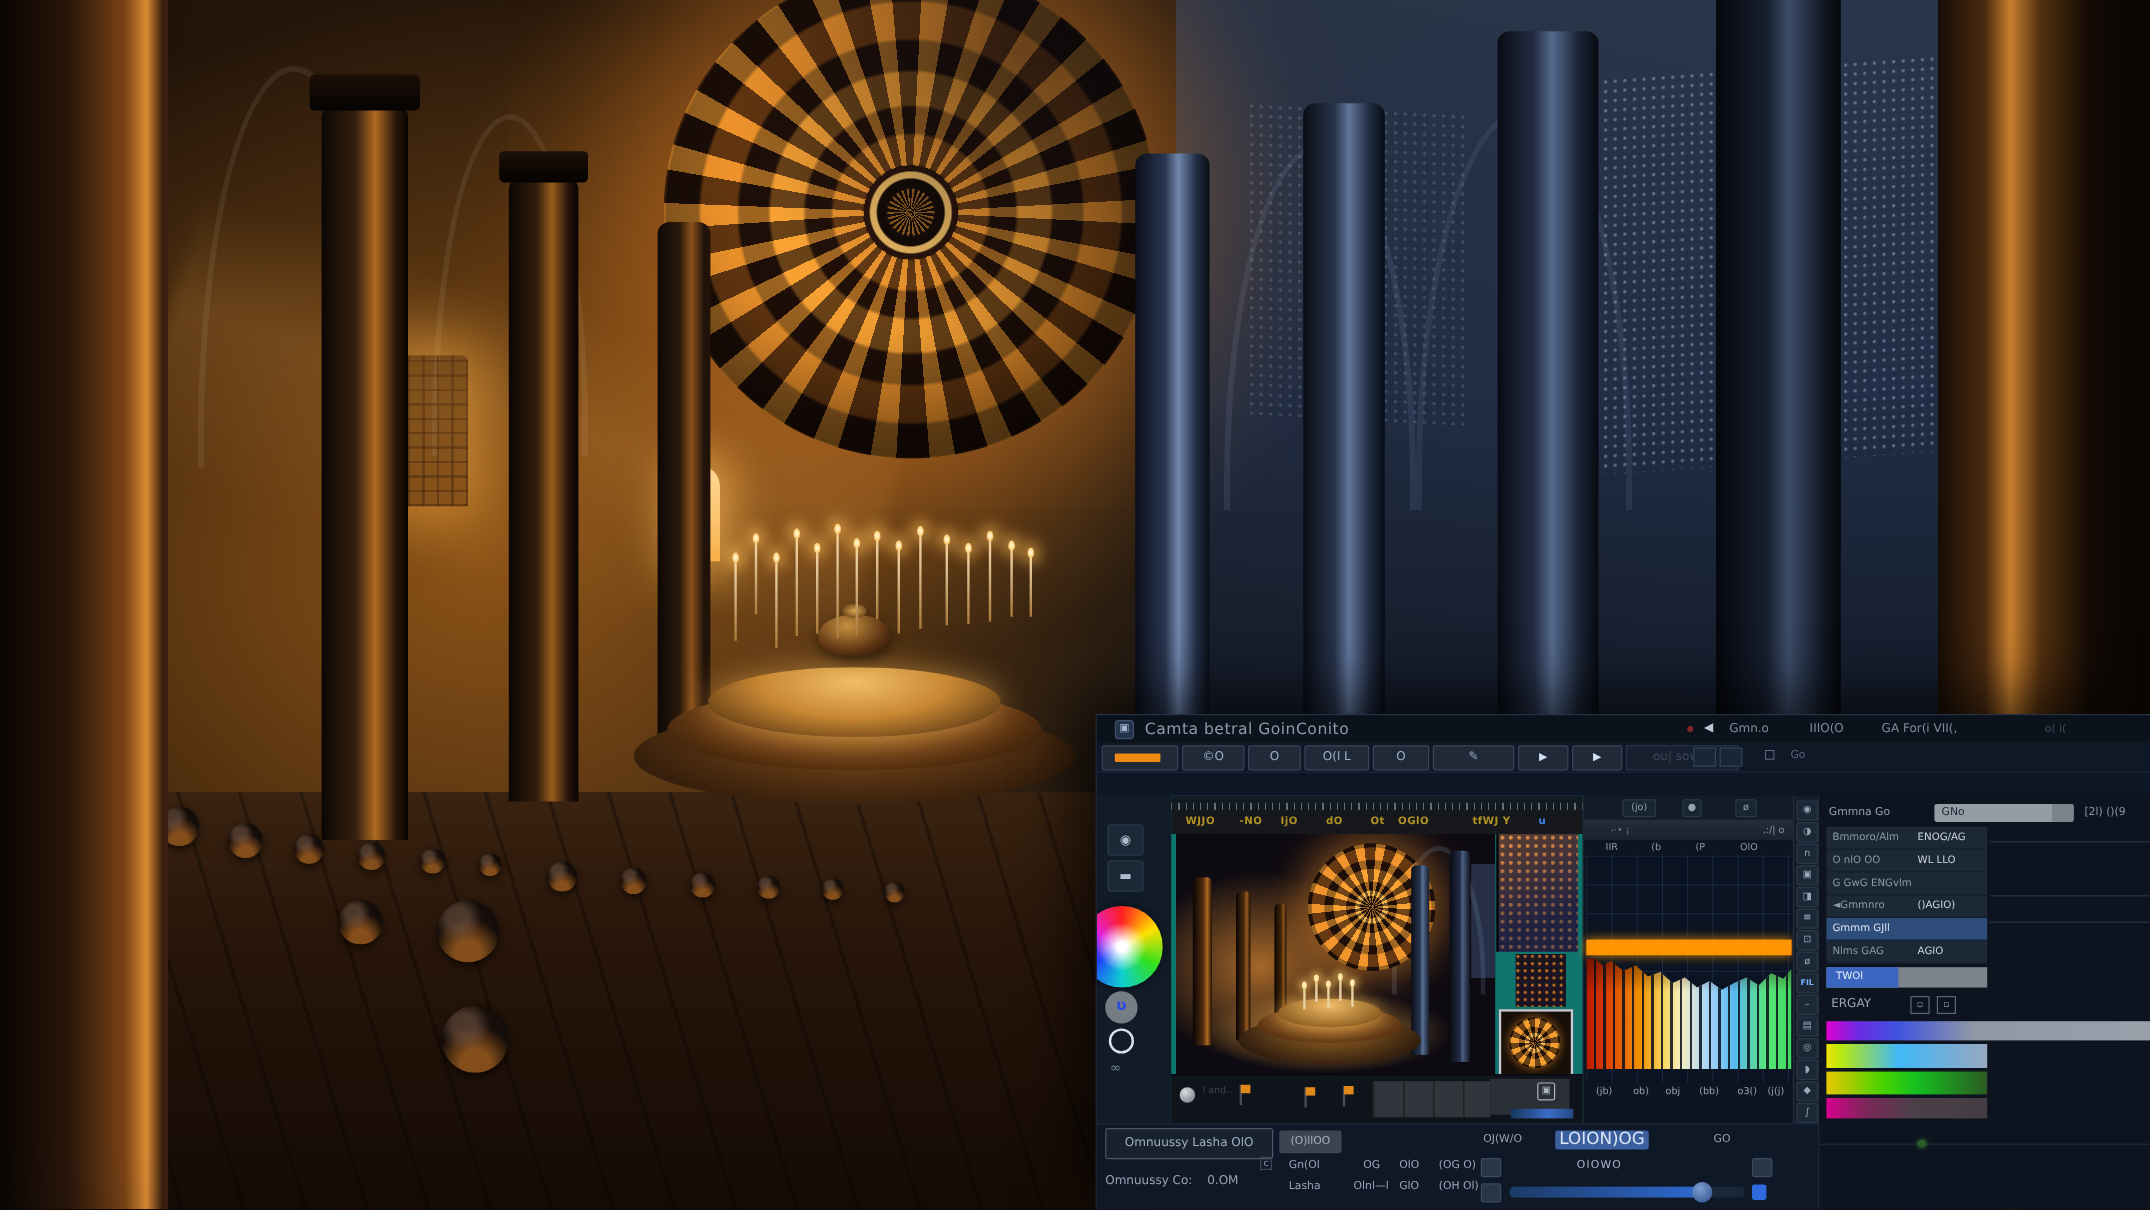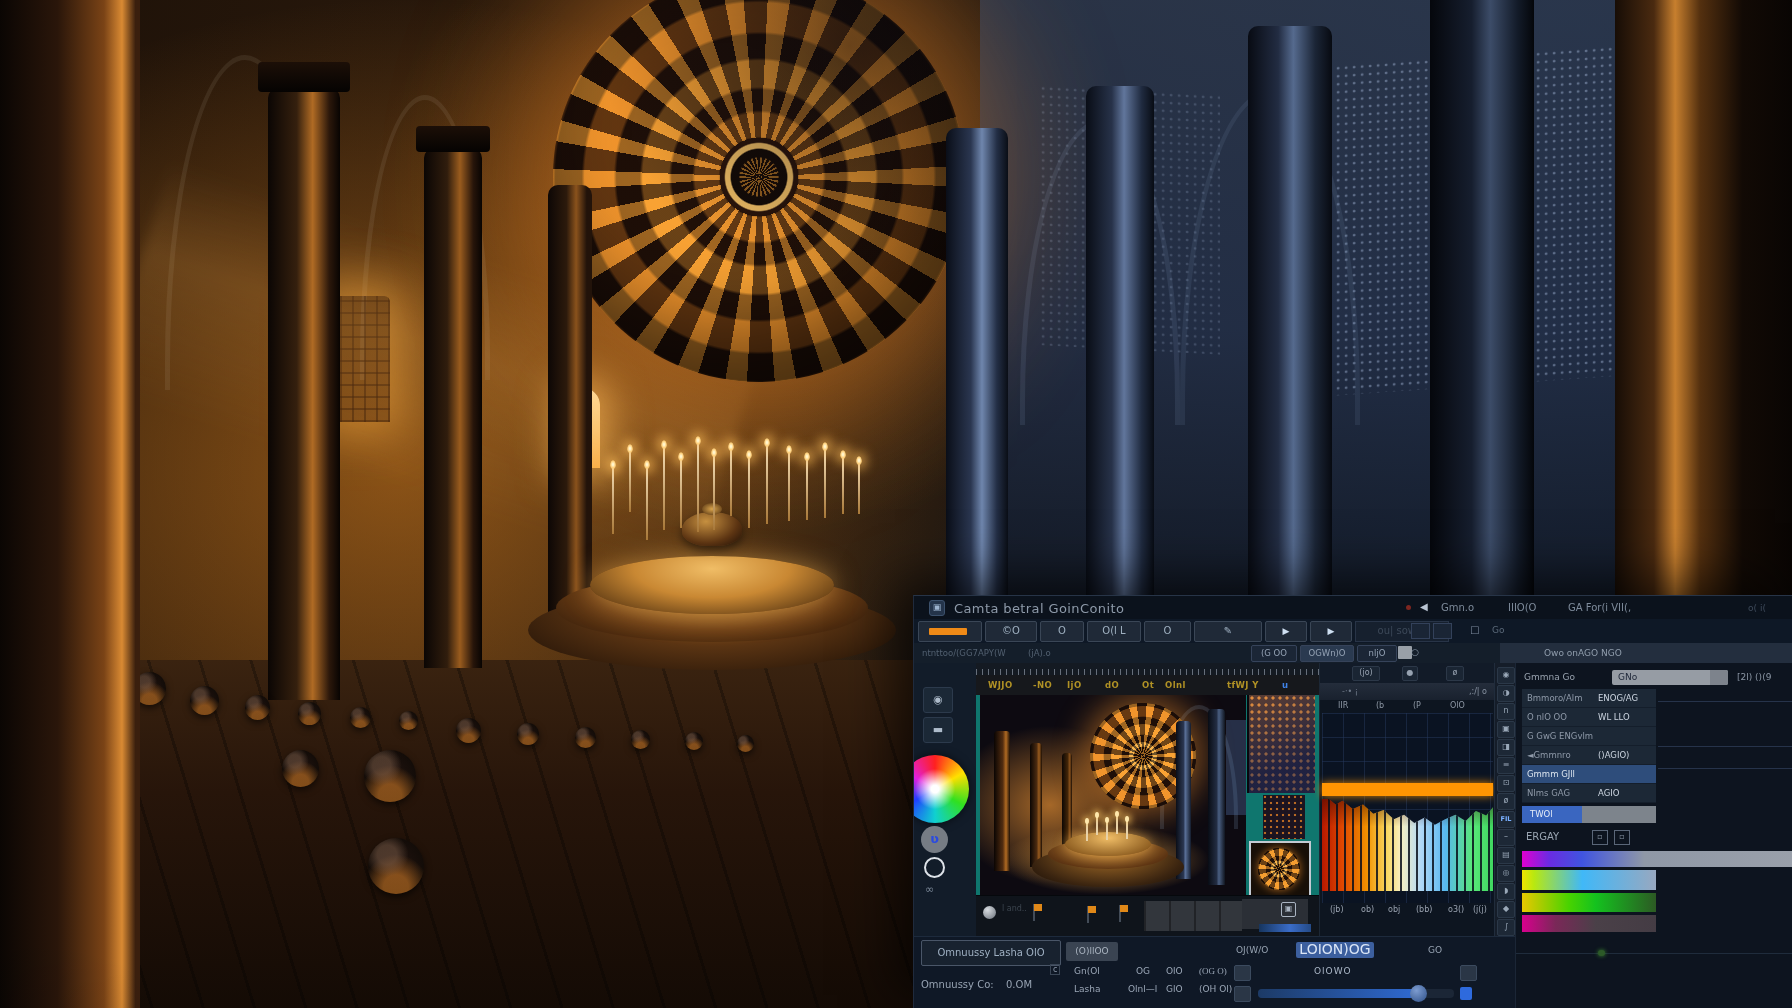--- a/index.html
+++ b/index.html
@@ -100,21 +100,21 @@
   .panel .abs{position:absolute;}
   .titlebar{left:0;top:0;width:879px;height:23px;background:#0b121c;border-bottom:1px solid #1a2433;}
   .tb-icon{left:15px;top:4px;width:14px;height:14px;background:#24344a;border:1px solid #3c516c;border-radius:3px;
     color:#9db4cf;font-size:9px;line-height:13px;text-align:center;}
   .tb-title{left:40px;top:5px;color:#8e9aa9;font-size:13px;letter-spacing:.4px;}
   .tb-dot{left:492px;top:9px;width:5px;height:5px;border-radius:50%;background:#7e2620;}
   .tb-back{left:506px;top:5px;color:#b9c4d2;font-size:10px;}
   .tb-m0{left:527px;top:6px;color:#7e8b9b;}
   .tb-m1{left:594px;top:6px;color:#7e8b9b;}
   .tb-m2{left:654px;top:6px;color:#7e8b9b;}
-  .tb-faint{left:790px;top:7px;color:#3e4a5a;font-size:9px;margin-left:44px;}
+  .tb-faint{left:790px;top:7px;color:#3e4a5a;font-size:9px;}
   .toolbar{left:0;top:23px;width:879px;height:24px;background:#0e1826;border-bottom:1px solid #1c2637;}
   .tbtn{position:absolute;top:2px;height:19px;background:#1f2937;border:1px solid #3a4656;border-radius:2px;
     color:#9fb0c0;text-align:center;line-height:18px;font-size:10px;}
   .tbtn.play{color:#cfe0f2;font-size:9px;}
   .orangebar{position:absolute;left:10px;top:6px;width:38px;height:7px;background:#ef8a17;border-radius:1px;}
   .tb-dis{left:441px;top:2px;width:92px;height:19px;background:#16202e;border:1px solid #28March;border:1px solid #283447;
     color:#3c4858;line-height:18px;text-align:center;}
   .ghostbox{position:absolute;top:4px;width:17px;height:14px;border:1px solid #33415a;background:#1a2535;}
   .tb-frame{left:556px;top:5px;color:#7c8a9c;font-size:10px;}
   .tb-end{left:578px;top:6px;color:#5a6878;font-size:9px;}
@@ -379,53 +379,41 @@
       <div class="tbtn" style="left:280px;width:66px;">✎</div>
       <div class="tbtn play" style="left:351px;width:40px;">▶</div>
       <div class="tbtn play" style="left:396px;width:40px;">▶</div>
       <div class="abs tb-dis">ou| sownr</div>
       <div class="ghostbox" style="left:497px;"></div>
       <div class="ghostbox" style="left:519px;"></div>
       <span class="abs tb-frame">□</span>
       <span class="abs tb-end">Go</span>
     </div>
 
-    <div class="abs row2">
-      <span class="abs r2-l1">ntnttoo/(GG7APY(W</span>
-      <span class="abs r2-l2">(jA).o</span>
-      <div class="r2tab" style="left:337px;width:44px;">(G OO</div>
-      <div class="r2tab tab2" style="left:386px;width:52px;">OGWn)O</div>
-      <div class="r2tab" style="left:443px;width:38px;">nljO</div>
-      <div class="abs tab3box" style="left:484px;"></div>
-      <span class="abs r2-circ">○</span>
-      <div class="abs r2strip">
-        <span class="txt">Owo onAGO   NGO</span>
-      </div>
-    </div>
 
     <div class="abs main">
 
       <div class="abs sidebar">
         <div class="sbtn" style="top:24px;">◉</div>
         <div class="sbtn" style="top:54px;">▬</div>
         <div class="wheel"></div>
         <div class="ubtn">ʋ</div>
         <div class="ringicon"></div>
         <span class="sb-inf">∞</span>
       </div>
 
       <div class="abs viewer">
         <div class="ruler"></div>
         <div class="lblrow">
           <span class="glbl" style="left:12px;">WJJO</span>
           <span class="glbl" style="left:57px;">-NO</span>
           <span class="glbl" style="left:91px;">IjO</span>
           <span class="glbl" style="left:129px;">dO</span>
           <span class="glbl" style="left:166px;">Ot</span>
-          <span class="glbl" style="left:189px;">Olnl</span>
+          <span class="glbl" style="left:189px;">OGlO</span>
           <span class="glbl" style="left:251px;">tfWJ Y</span>
           <span class="glbl blue" style="left:306px;">u</span>
         </div>
 
         <div class="pv">
           <div class="pv-glow"></div>
           <div class="pv-floorglow"></div>
           <div class="pv-arch"></div>
           <div class="pv-bluewin"></div>
           <div class="pv-orb"></div>
@@ -563,21 +551,21 @@
     <div class="abs bbar">
       <div class="bb-btnL">Omnuussy Lasha OlO</div>
       <div class="bb-btnM">(O)llOO</div>
       <span class="bb-cool">Omnuussy Co:</span>
       <span class="bb-coolv">0.OM</span>
       <span class="bb-c">c</span>
       <div class="bb-grid">
         <span style="left:8px;top:2px;">Gn(Ol</span>
         <span style="left:70px;top:2px;">OG</span>
         <span style="left:100px;top:2px;">OlO</span>
-        <span style="left:133px;top:2px;font-family:Liberation Serif, serif;">(OG O)</span>
+        <span style="left:133px;top:2px;">(OG O)</span>
         <span style="left:8px;top:20px;">Lasha</span>
         <span style="left:62px;top:20px;">Olnl—l</span>
         <span style="left:100px;top:20px;">GlO</span>
         <span style="left:133px;top:20px;">(OH Ol)</span>
       </div>
       <div class="bb-r">
         <span class="bb-pre">OJ(W/O</span>
         <div class="bb-hl">LOION)OG</div>
         <span class="bb-suf">GO</span>
         <div class="bb-ic" style="left:2px;top:28px;"></div>

